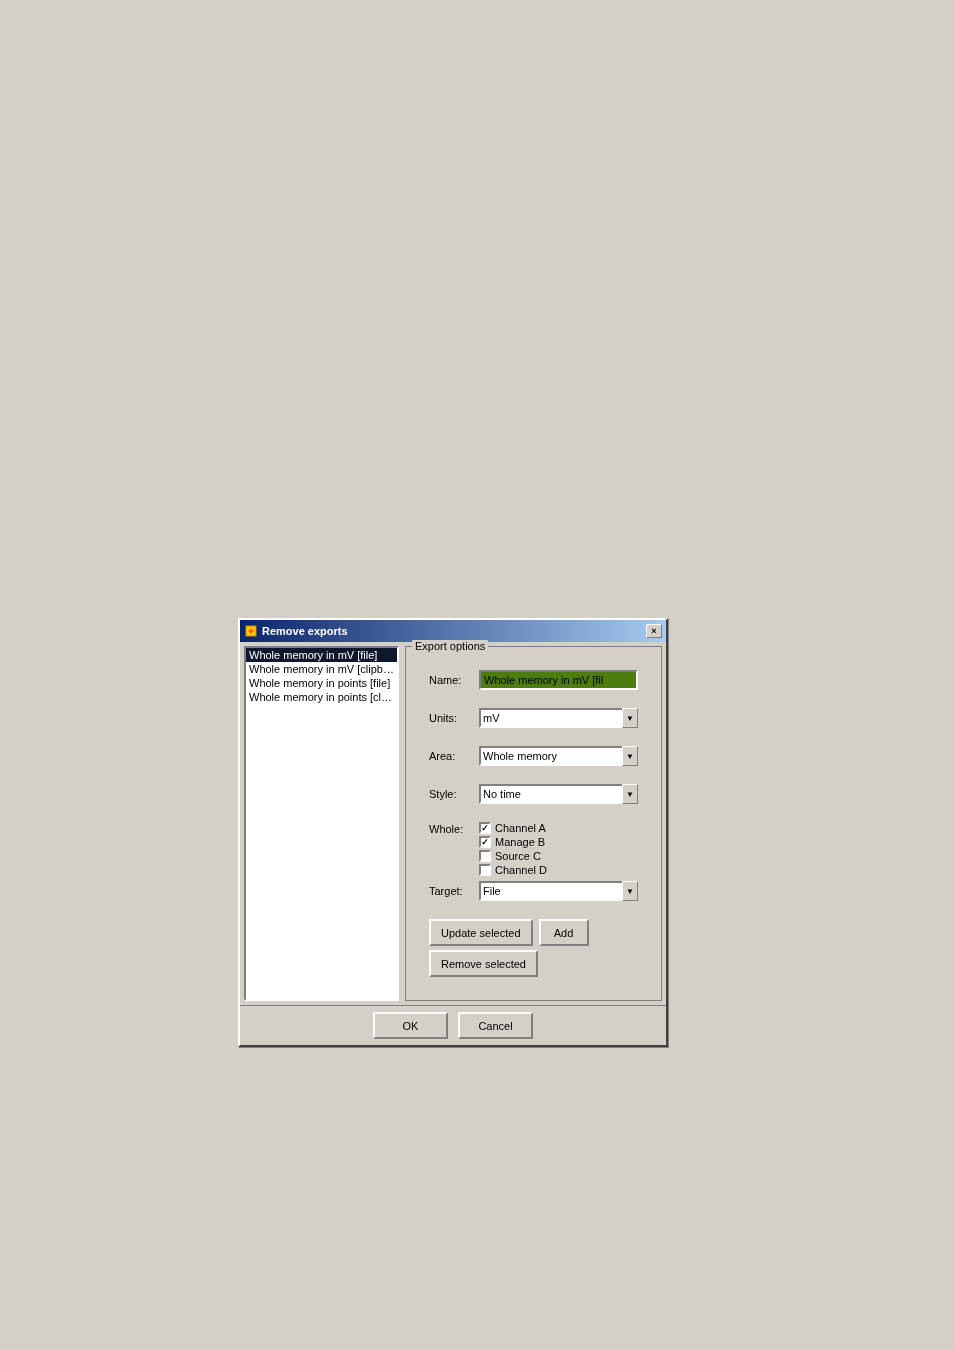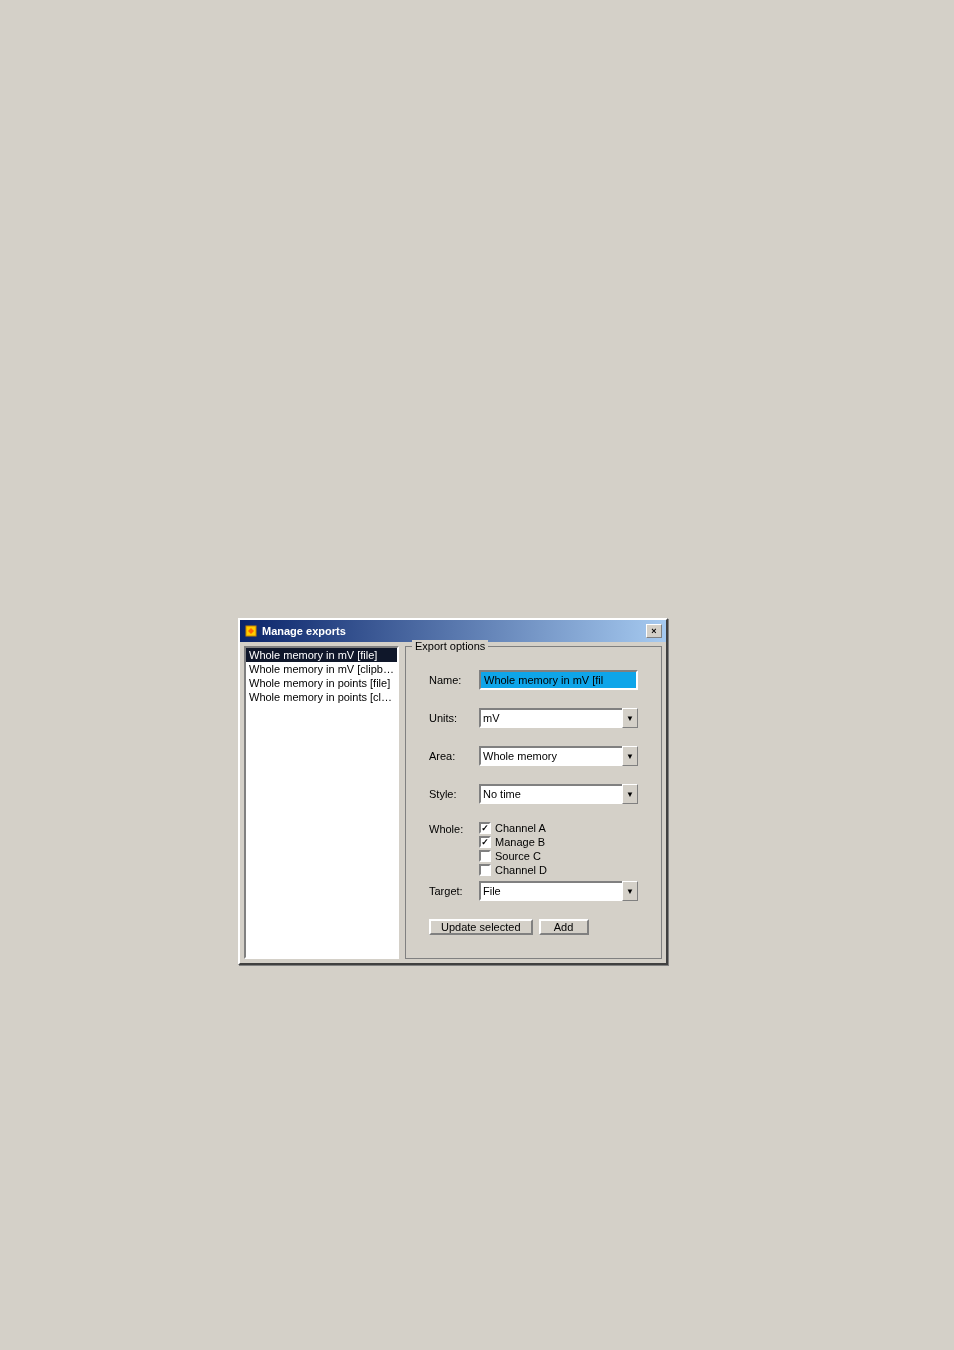--- a/index.html
+++ b/index.html
@@ -136,21 +136,21 @@
       width: 50px;
       font-size: 11px;
       color: black;
     }
 
     .form-input {
       flex: 1;
       height: 20px;
       border: 2px solid;
       border-color: #808080 #ffffff #ffffff #808080;
-      background: #0ea5e9;
+      background: #4d7c0f;
       font-size: 11px;
       padding: 1px 3px;
       font-family: inherit;
     }
 
     .select-wrapper {
       flex: 1;
       position: relative;
       display: flex;
       align-items: center;
@@ -231,21 +231,21 @@
     }
 
     .buttons-row {
       display: flex;
       gap: 6px;
       margin-top: 8px;
       justify-content: flex-start;
     }
 
     .win-button {
-      height: 16px;
+      height: 27px;
       padding: 0 10px;
       background: #d4d0c8;
       border: 2px solid;
       border-color: #ffffff #808080 #808080 #ffffff;
       font-size: 11px;
       font-family: inherit;
       cursor: pointer;
       min-width: 75px;
     }
 
@@ -267,21 +267,21 @@
 <div class="dialog">
 
   <div class="title-bar">
     <div class="title-bar-left">
       <div class="title-icon">
         <svg width="12" height="12" viewBox="0 0 12 12">
           <rect x="1" y="1" width="10" height="10" fill="#ffcc00" stroke="#cc8800" stroke-width="1"></rect>
           <path d="M3 6 L6 3 L9 6 L6 9 Z" fill="#ff6600"></path>
         </svg>
       </div>
-      <span class="title-text">Manage exports</span>
+      <span class="title-text">Remove exports</span>
     </div>
     <div class="close-btn">×</div>
   </div>
 
   <div class="dialog-body">
 
     <div class="list-panel">
       <div class="list-item selected">Whole memory in mV [file]</div>
       <div class="list-item">Whole memory in mV [clipboard]</div>
       <div class="list-item">Whole memory in points [file]</div>
@@ -361,16 +361,23 @@
           </select>
           <div class="select-arrow">▼</div>
         </div>
       </div>
 
       <div class="buttons-row">
         <button class="win-button">Update selected</button>
         <button class="win-button" style="min-width:50px;">Add</button>
       </div>
 
+      <div class="buttons-row remove-row">
+        <button class="win-button">Remove selected</button>
+      </div>
     </div>
   </div>
 
+  <div class="buttons-bottom">
+    <button class="win-button">OK</button>
+    <button class="win-button">Cancel</button>
+  </div>
 </div>
 
 </body></html>

